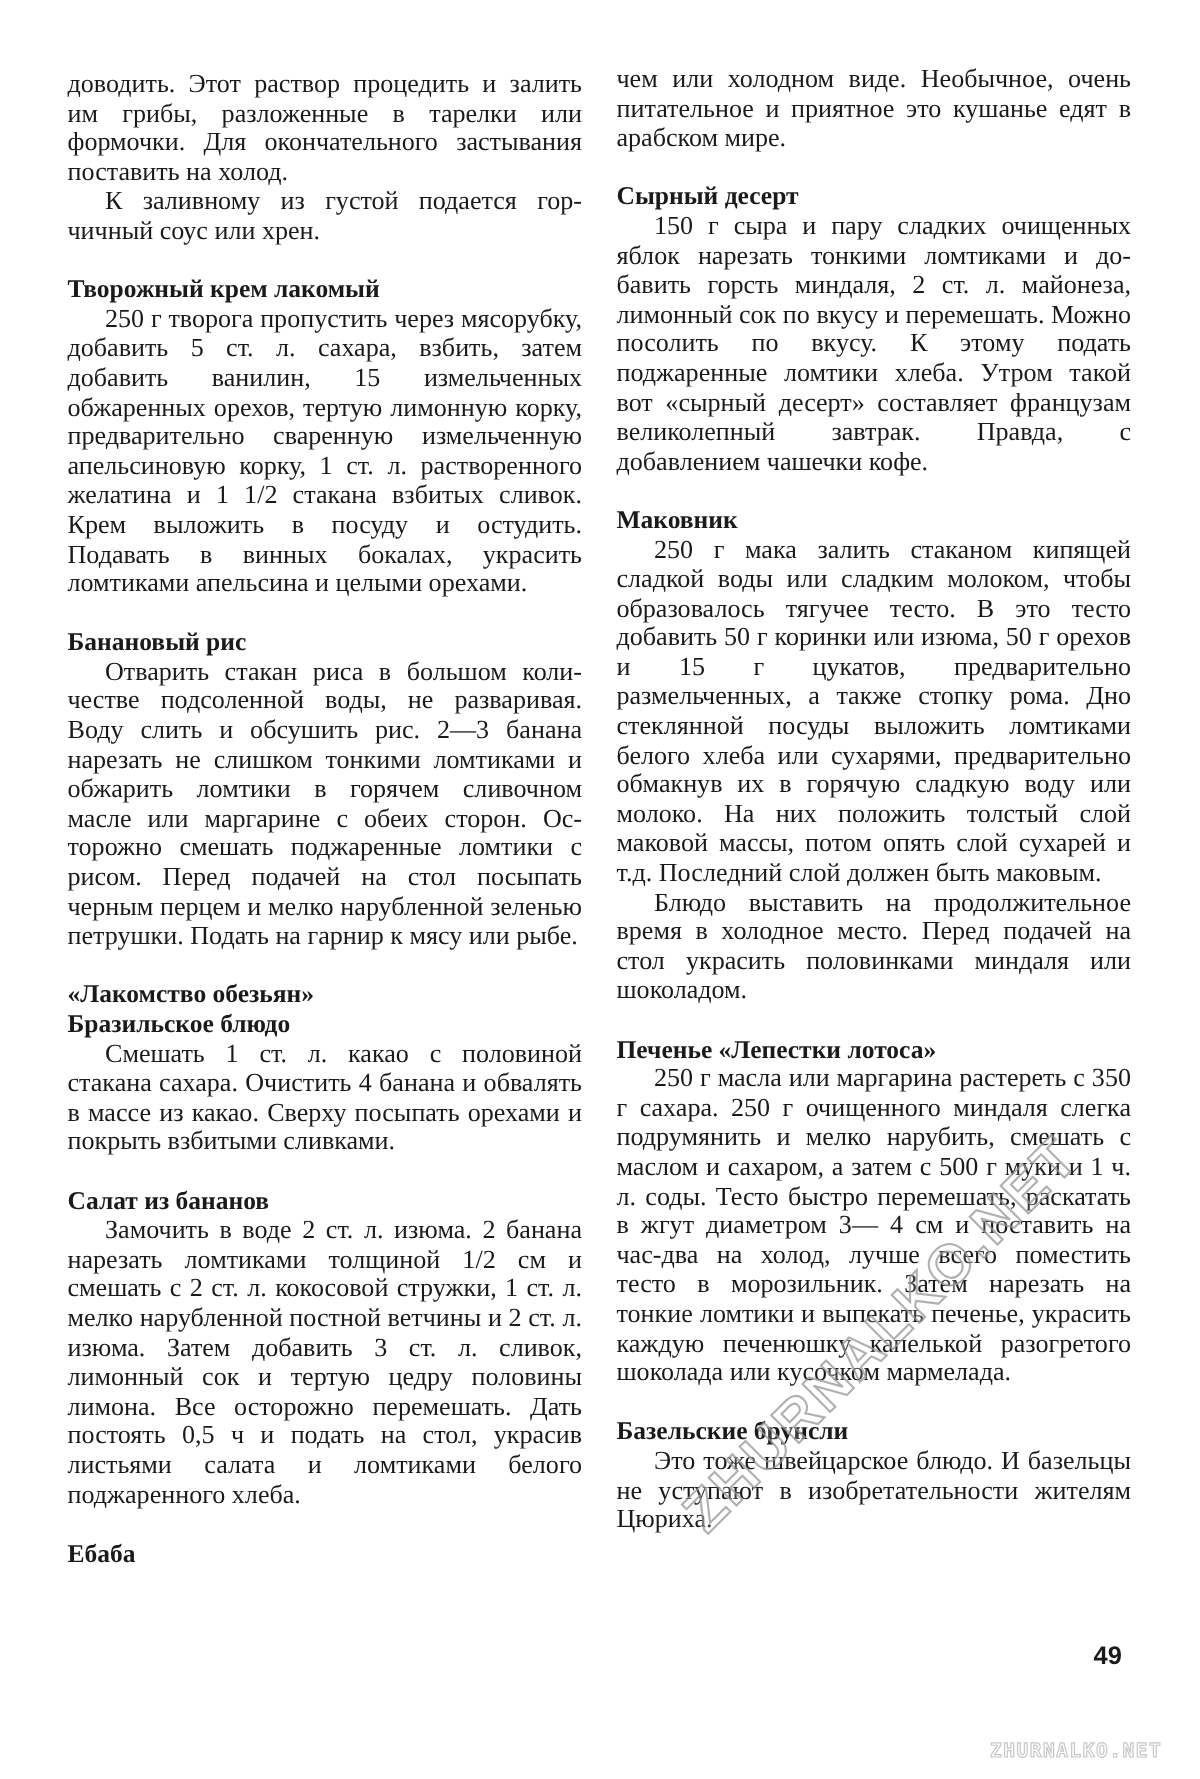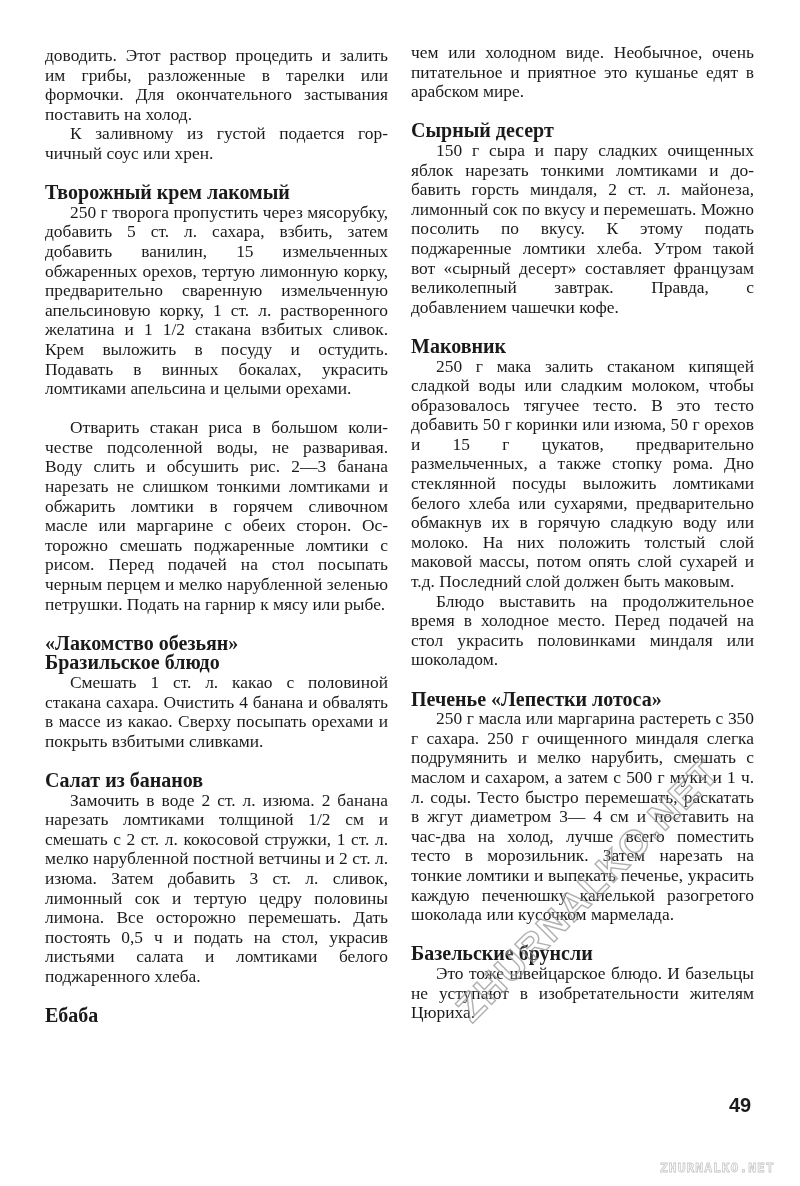--- a/index.html
+++ b/index.html
@@ -3,23 +3,23 @@
 <meta charset="utf-8">
 <style>
   html, body { margin: 0; padding: 0; background: #ffffff; }
   body { width: 800px; height: 1186px; position: relative; overflow: hidden; color: #1a1a1a; }
   .page { position: absolute; left: 0; top: 0; width: 776px; height: 1186px; }
   .col { position: absolute; top: 46px; font-family: "Liberation Serif", "DejaVu Serif", serif; font-size: 17.4px; line-height: 19.6px; }
   .col.left { left: 45px; width: 343px; }
   .col.right { left: 411px; width: 343px; top: 43px; }
   .p { margin: 0; text-align: justify; text-indent: 25px; hyphens: manual; }
   .p.noindent { text-indent: 0; }
-  .h { margin: 0; font-weight: bold; font-size: 20px; line-height: 19.6px; }
+  .h { margin: 0; font-weight: bold; font-size: 17px; line-height: 19.6px; }
   .gap { height: 19.6px; }
-  .pagenum { position: absolute; left: 729px; top: 1094px; font-family: "Liberation Sans", "DejaVu Sans", sans-serif; font-weight: bold; font-size: 20px; color: #1a1a1a; }
+  .pagenum { position: absolute; left: 729px; top: 1094px; font-family: "Liberation Sans", "DejaVu Sans", sans-serif; font-weight: bold; font-size: 17px; color: #1a1a1a; }
   .wm-diag { position: absolute; left: 448px; top: 1000px; transform: rotate(-45deg); transform-origin: left top;
     font-family: "Liberation Sans", "DejaVu Sans", sans-serif; font-weight: bold; font-size: 38px; letter-spacing: 2px;
     color: rgba(255,255,255,0.15); -webkit-text-stroke: 1.4px rgba(150,150,150,0.75); white-space: nowrap; }
   .wm-foot { position: absolute; left: 660px; top: 1160px; font-family: "DejaVu Sans Mono", monospace; font-weight: bold; font-size: 13px; letter-spacing: 1px;
     color: #fff; -webkit-text-stroke: 0.8px #c8c8c8; white-space: nowrap; }
 </style>
 </head>
 <body>
 
 <div class="page">
@@ -29,20 +29,21 @@
     <p class="p">К заливному из густой подается гор­чичный соус или хрен.</p>
     <div class="gap"></div>
 
     <div>
       <h3 class="h">Творожный крем лакомый</h3>
       <p class="p">250 г творога пропустить через мясо­рубку, добавить 5 ст. л. сахара, взбить, за­тем добавить ванилин, 15 измельченных обжаренных орехов, тертую лимонную корку, предварительно сваренную из­мельченную апельсиновую корку, 1 ст. л. растворенного желатина и 1 1/2 стакана взбитых сливок. Крем выложить в посуду и остудить. Подавать в винных бокалах, украсить ломтиками апельсина и целыми орехами.</p>
     </div>
     <div class="gap"></div>
 
     <div>
+      <h3 class="h">Банановый рис</h3>
       <p class="p">Отварить стакан риса в большом коли­честве подсоленной воды, не разваривая. Воду слить и обсушить рис. 2—3 банана нарезать не слишком тонкими ломтиками и обжарить ломтики в горячем сливочном масле или маргарине с обеих сторон. Ос­торожно смешать поджаренные ломтики с рисом. Перед подачей на стол посыпать черным перцем и мелко нарубленной зе­ленью петрушки. Подать на гарнир к мя­су или рыбе.</p>
     </div>
     <div class="gap"></div>
 
     <div>
       <h3 class="h">«Лакомство обезьян»</h3>
       <h3 class="h">Бразильское блюдо</h3>
       <p class="p">Смешать 1 ст. л. какао с половиной стакана сахара. Очистить 4 банана и обва­лять в массе из какао. Сверху посыпать орехами и покрыть взбитыми сливками.</p>
     </div>
     <div class="gap"></div>

